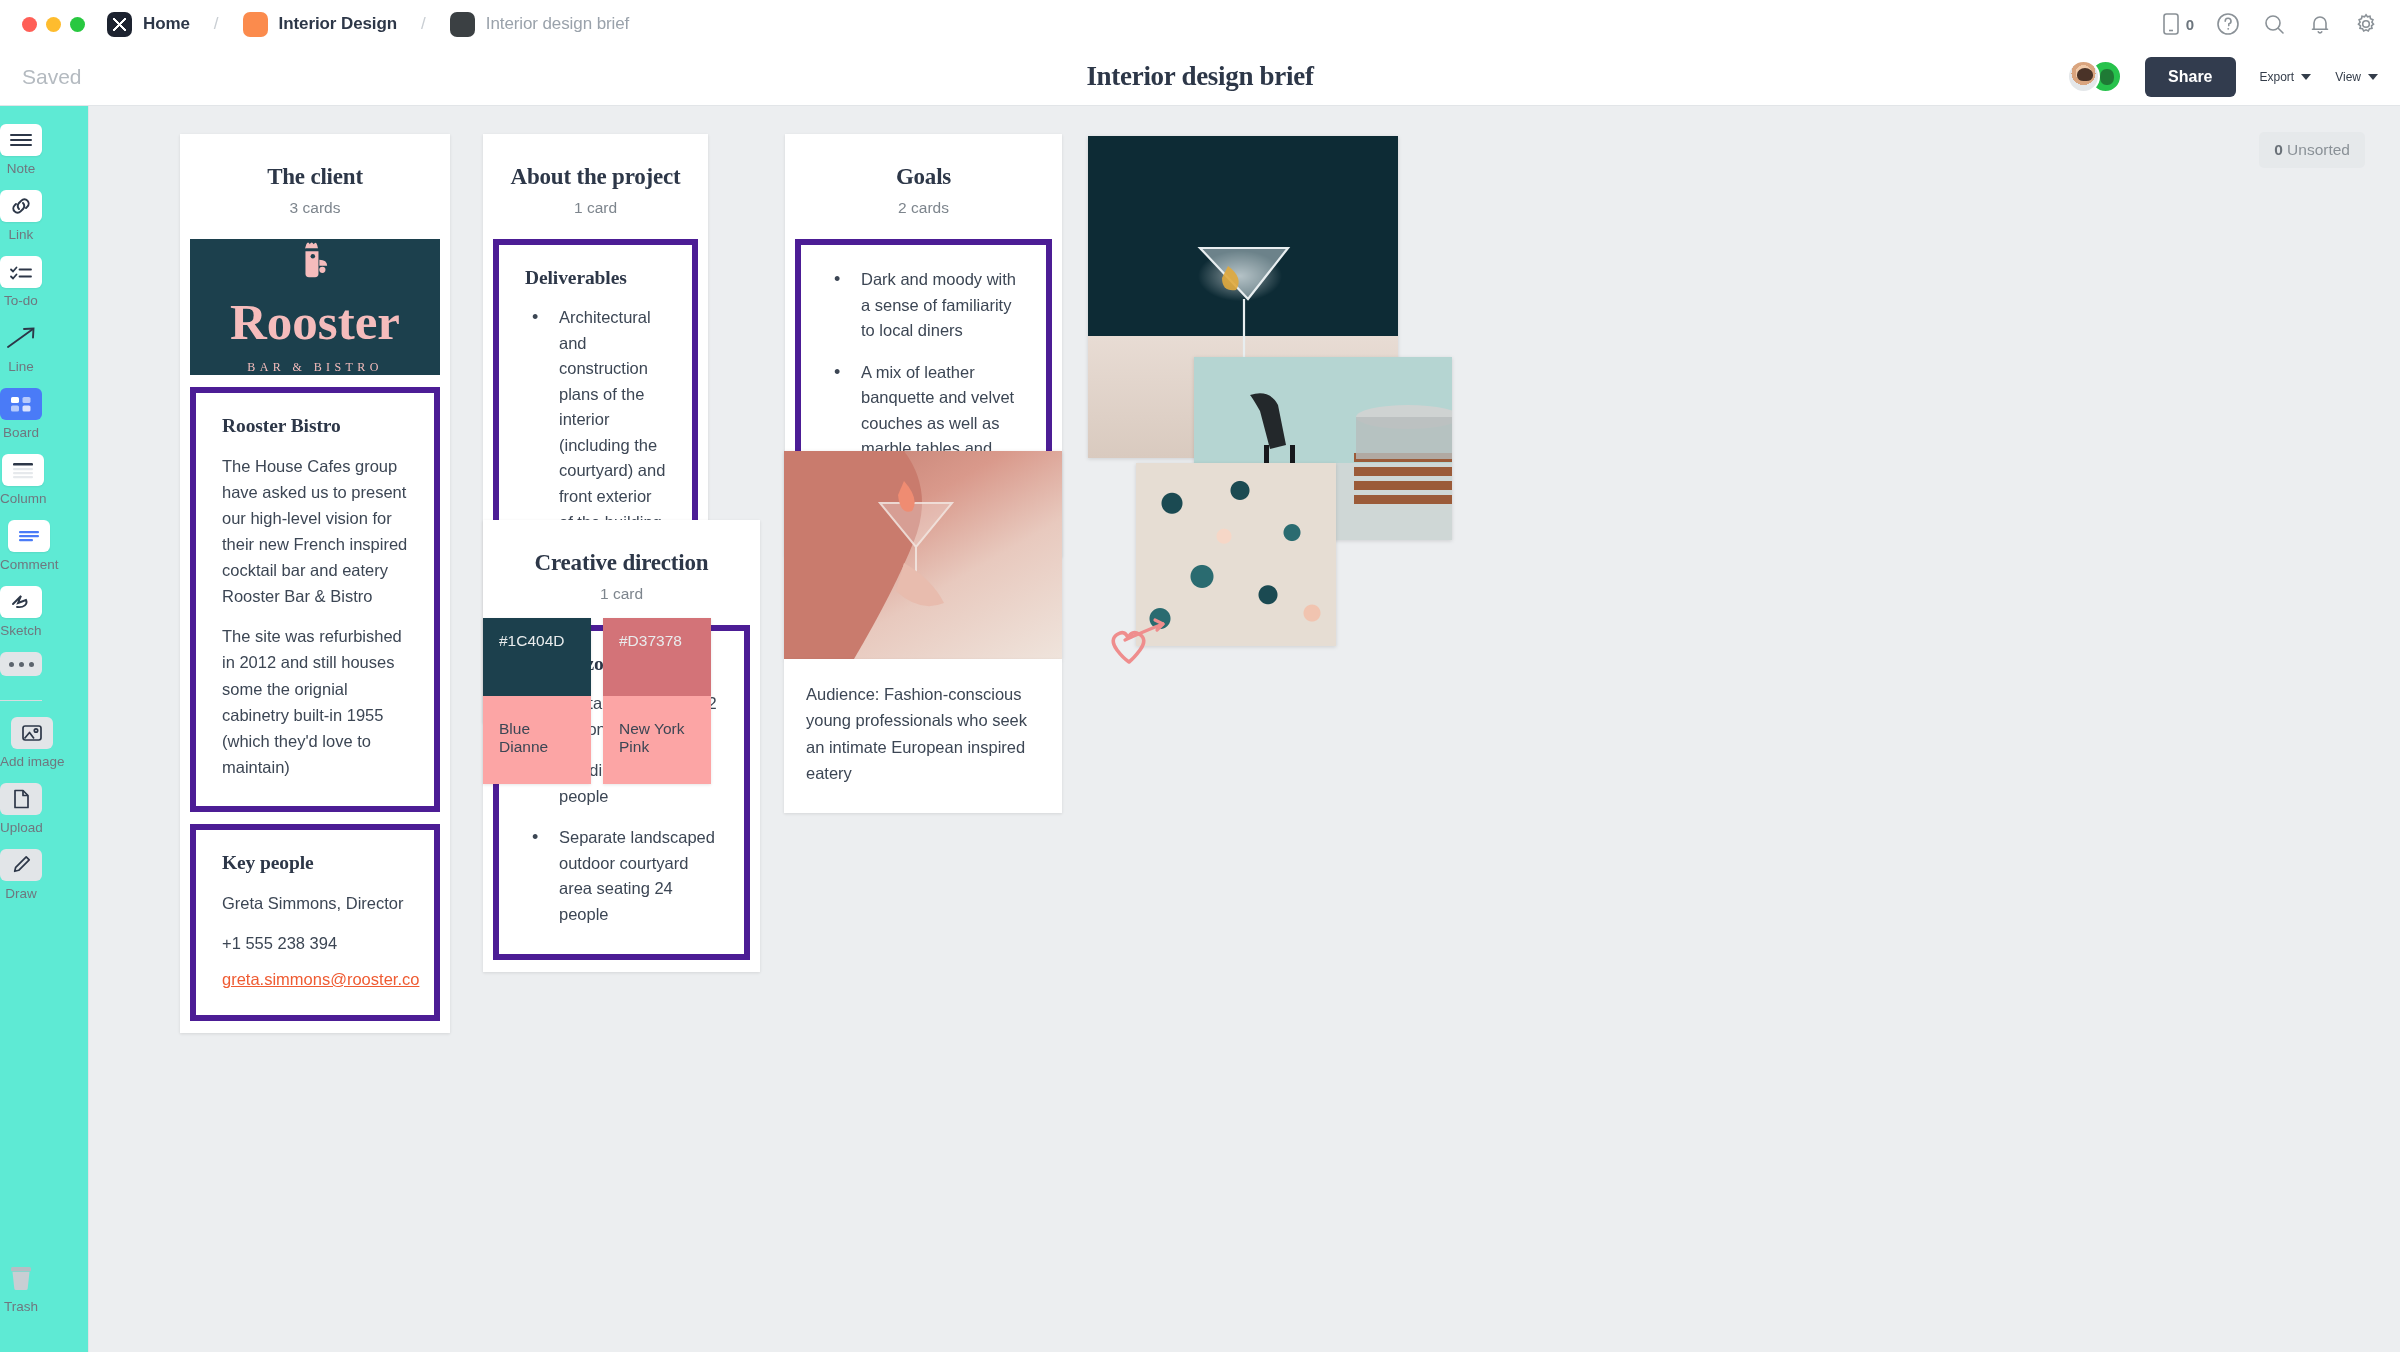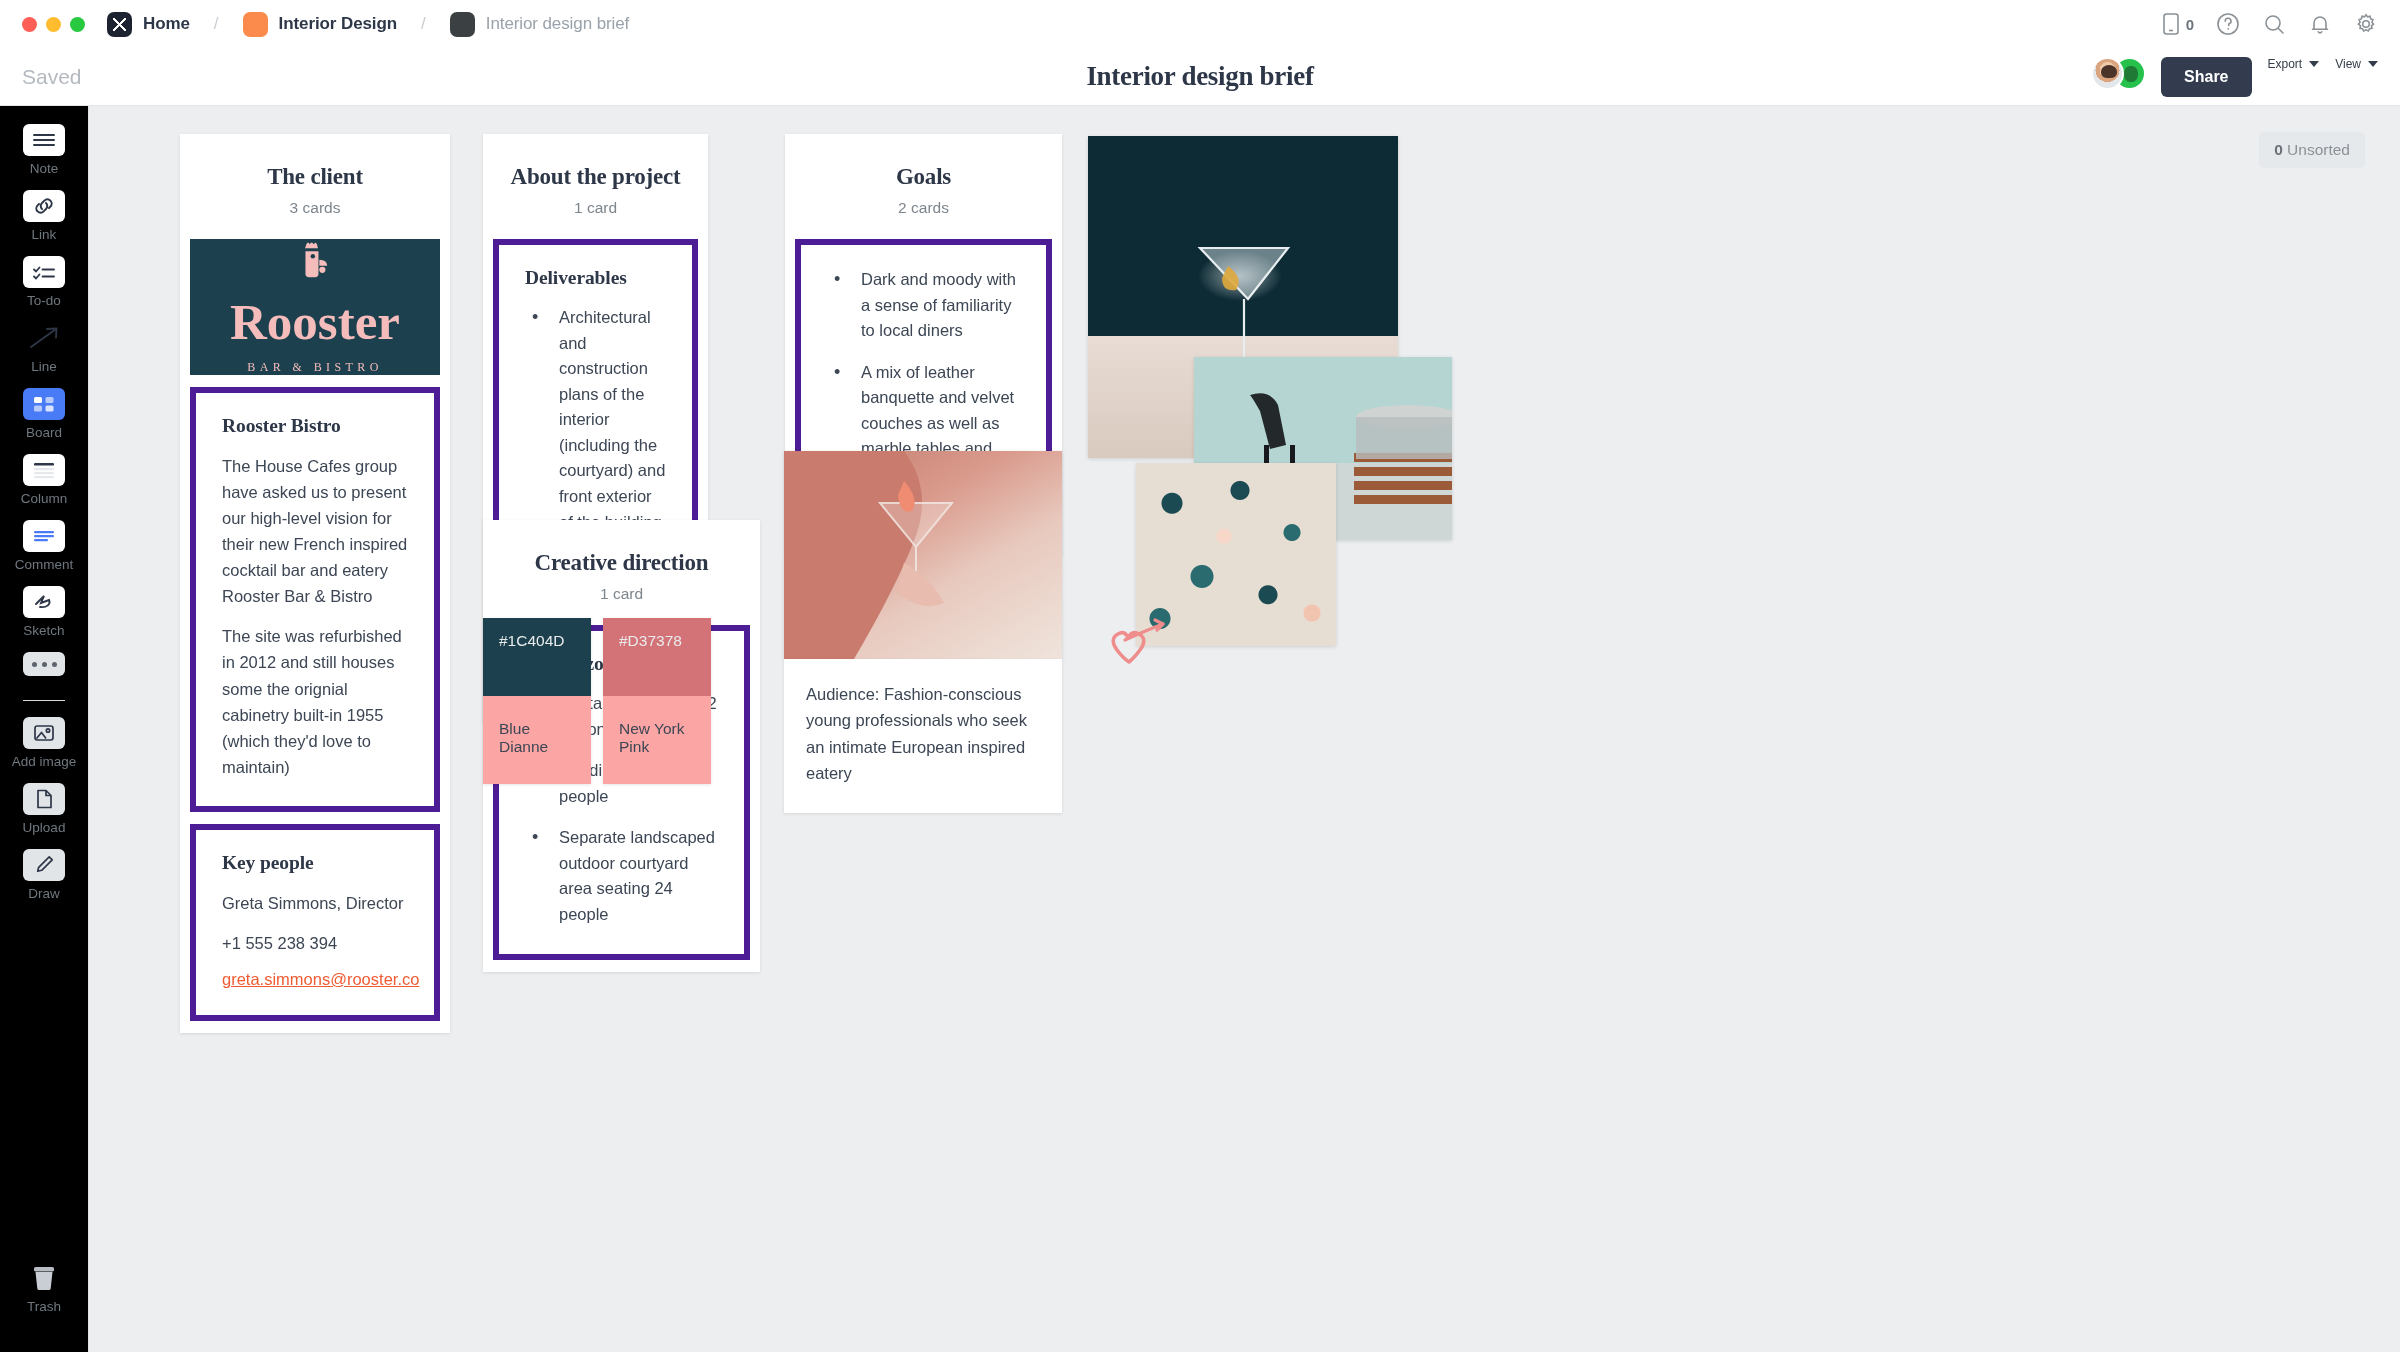--- a/index.html
+++ b/index.html
@@ -56,21 +56,21 @@
     z-index: 35;
   }
   #saved { margin-left: 22px; font-size: 21px; color: #b4bac0; }
   #doc-title {
     position: absolute; left: 0; right: 0; text-align: center;
     font-size: 27px; font-weight: bold; color: #2d3748;
     letter-spacing: -0.3px;
   }
   .hdr-right {
     margin-left: auto; margin-right: 22px;
-    display: flex; align-items: flex-start; gap: 16px; z-index: 3;
+    display: flex; align-items: center; gap: 24px; z-index: 3;
   }
   .avatars { display: flex; align-items: center; position: relative; width: 54px; height: 34px;}
   .av {
     width: 33px; height: 33px; border-radius: 50%;
     border: 2px solid #fff; position: absolute; top: 0;
     background-size: cover;
   }
   .av1 { left: 0; background: radial-gradient(circle at 50% 38%, #f0c9a8 0 34%, #d9a47e 34% 52%, #e4e7ea 52%); z-index: 2;}
   .av1::after{content:"";position:absolute;left:8px;top:6px;width:16px;height:13px;border-radius:50% 50% 40% 40%;background:#4a3328;}
   .av2 { left: 22px; background: #27c24c; z-index: 1; }
@@ -81,23 +81,23 @@
     padding: 11px 23px; border-radius: 6px; border: none;
     cursor: pointer;
   }
   .hdr-menu { font-size: 12px; color: #343d4a; display: flex; align-items: center; gap: 7px; cursor: pointer; }
   .caret { width: 0; height: 0; border-left: 5px solid transparent; border-right: 5px solid transparent; border-top: 6px solid #343d4a; }
 
   
   #sidebar {
     position: absolute; top: 106px; left: 0;
     width: 89px; height: 1246px;
-    background: #000000;
+    background: #5eead4;
     border-right: 1px solid #e0e3e6;
-    display: flex; flex-direction: column; align-items: center;
+    display: flex; flex-direction: column; align-items: flex-start;
     padding-top: 18px;
     z-index: 30;
   }
   .tool { display: flex; flex-direction: column; align-items: center; margin-bottom: 14px; cursor: pointer; }
   .tool .box {
     width: 42px; height: 32px; border-radius: 6px;
     background: #ffffff;
     display: flex; align-items: center; justify-content: center;
     box-shadow: 0 1px 2px rgba(0,0,0,.07);
   }

